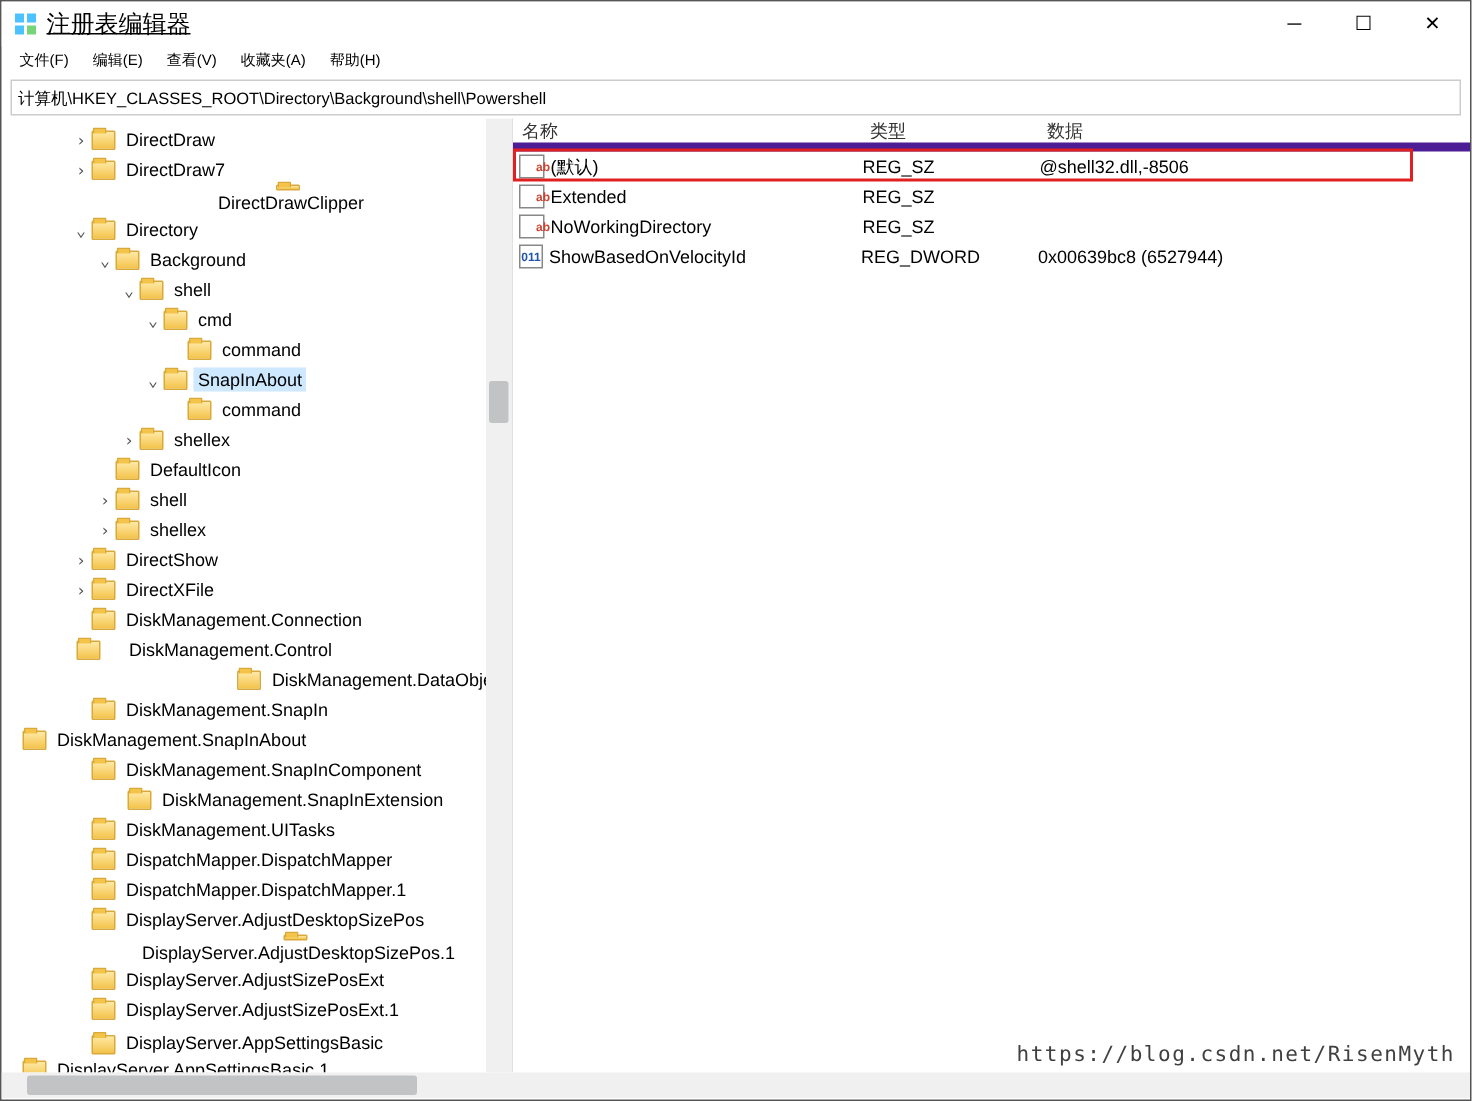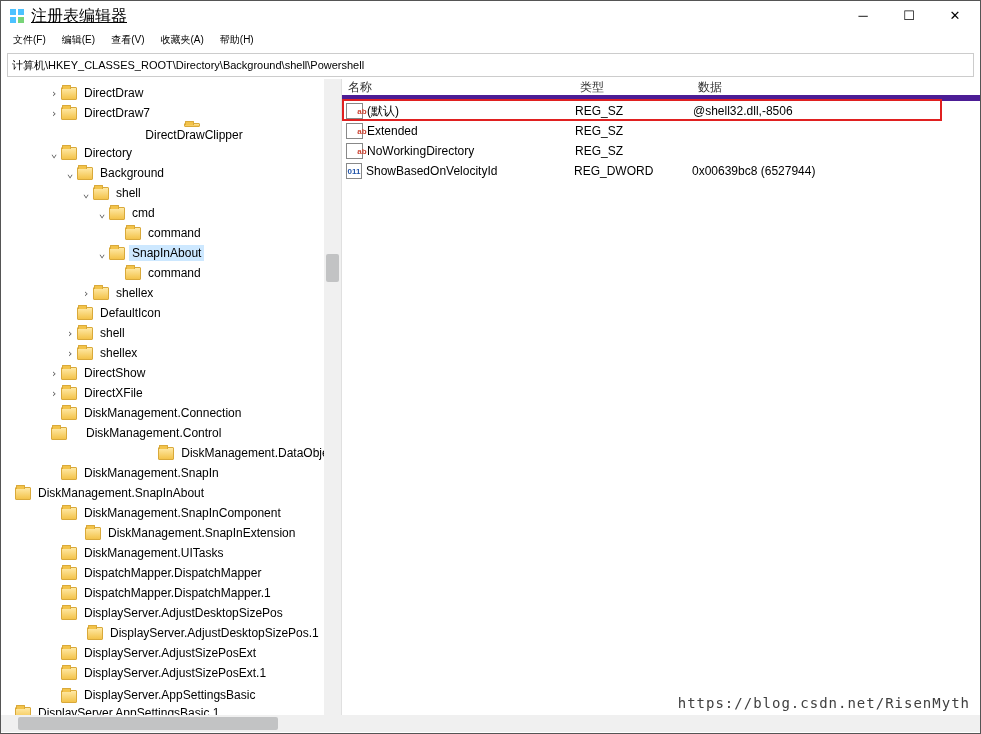--- a/index.html
+++ b/index.html
@@ -205,21 +205,21 @@
         <div class="node" style="padding-left: 46px;">
           <span class="toggle"></span>
           <span class="folder-icon"></span>
           <span class="node-label">DispatchMapper.DispatchMapper.1</span>
         </div>
         <div class="node" style="padding-left: 46px;">
           <span class="toggle"></span>
           <span class="folder-icon"></span>
           <span class="node-label">DisplayServer.AdjustDesktopSizePos</span>
         </div>
-        <div class="node" style="padding-left: 72px;">
+        <div class="node" style="padding-left: 56px; flex-direction: column;">
           <span class="toggle"></span>
           <span class="folder-icon"></span>
           <span class="node-label">DisplayServer.AdjustDesktopSizePos.1</span>
         </div>
         <div class="node" style="padding-left: 46px;">
           <span class="toggle"></span>
           <span class="folder-icon"></span>
           <span class="node-label">DisplayServer.AdjustSizePosExt</span>
         </div>
         <div class="node" style="padding-left: 46px;">

